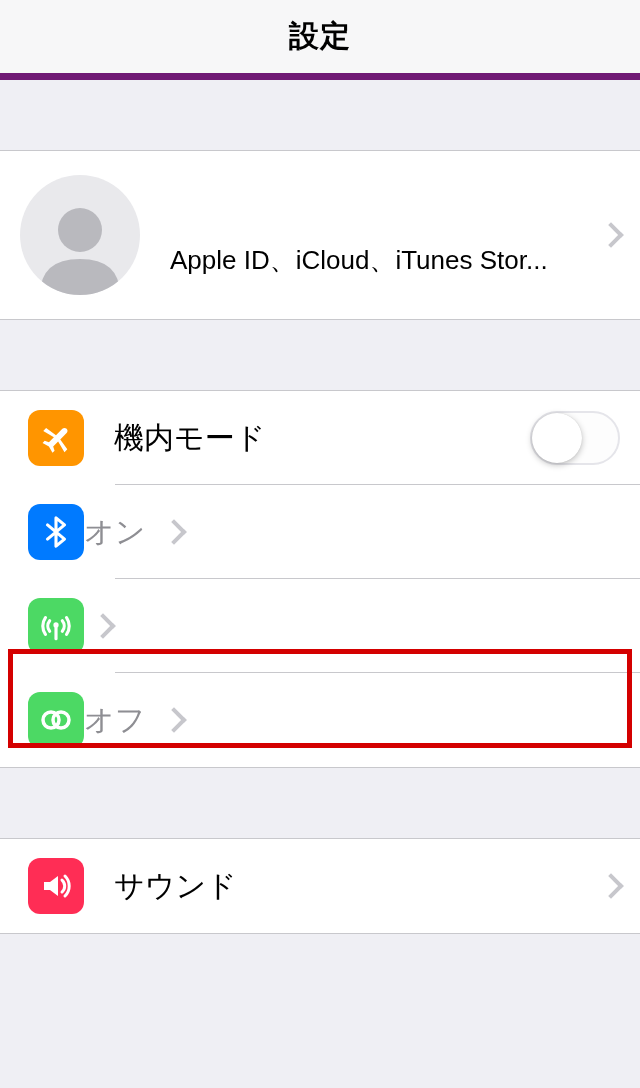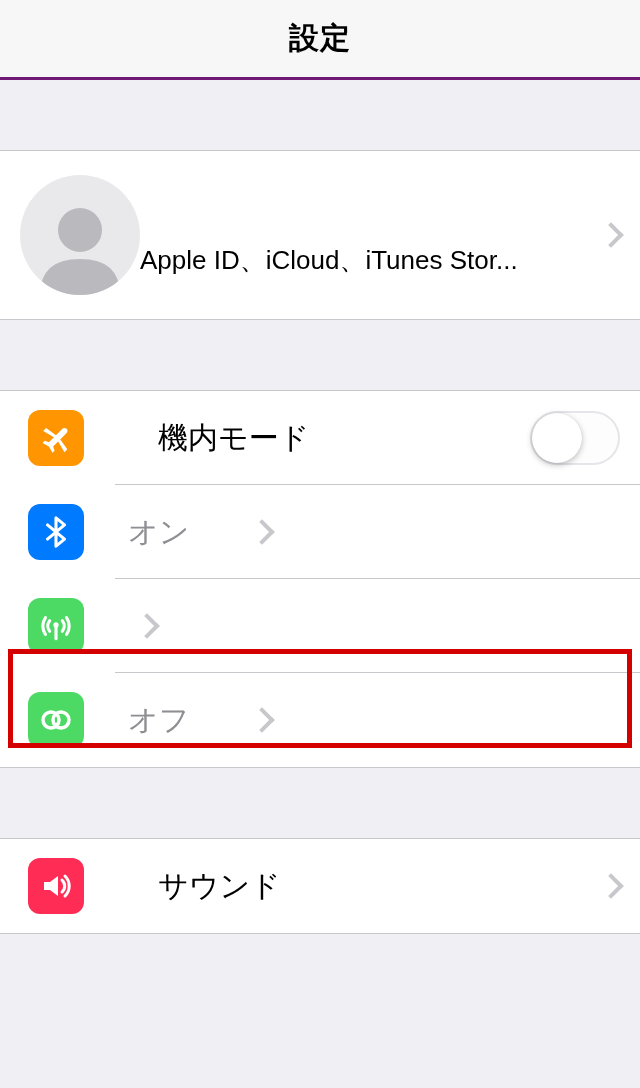--- a/index.html
+++ b/index.html
@@ -7,21 +7,21 @@
   width: 640px;
   height: 1088px;
   background: #efeff4;
   font-family: -apple-system, "Helvetica Neue", Arial, sans-serif;
   overflow: hidden;
   color: #000;
 }
 .header {
   height: 80px;
   background: #f7f7f8;
-  border-bottom: 3px solid #701a75;
+  border-bottom: 7px solid #701a75;
   display: flex;
   align-items: center;
   justify-content: center;
 }
 .header-title {
   font-size: 30px;
   font-weight: 600;
   letter-spacing: 1px;
 }
 .group {
@@ -44,35 +44,35 @@
   border-radius: 60px;
   background: #e9e9ec;
   flex: 0 0 auto;
   display: flex;
   align-items: flex-end;
   justify-content: center;
   overflow: hidden;
 }
 .avatar svg { width: 100px; height: 100px; }
 .apple-id-text {
+  margin-left: 30px;
   margin-top: 50px;
   font-size: 26px;
   color: #000;
   white-space: nowrap;
   overflow: hidden;
   text-overflow: ellipsis;
   flex: 1;
 }
 .row {
   display: flex;
   align-items: center;
   min-height: 94px;
   padding: 0 20px 0 28px;
   position: relative;
-  gap: 44px;
 }
 .row + .row { }
 .row .sep {
   position: absolute;
   left: 115px;
   right: 0;
   bottom: 0;
   height: 1px;
   background: #c8c8cc;
 }

